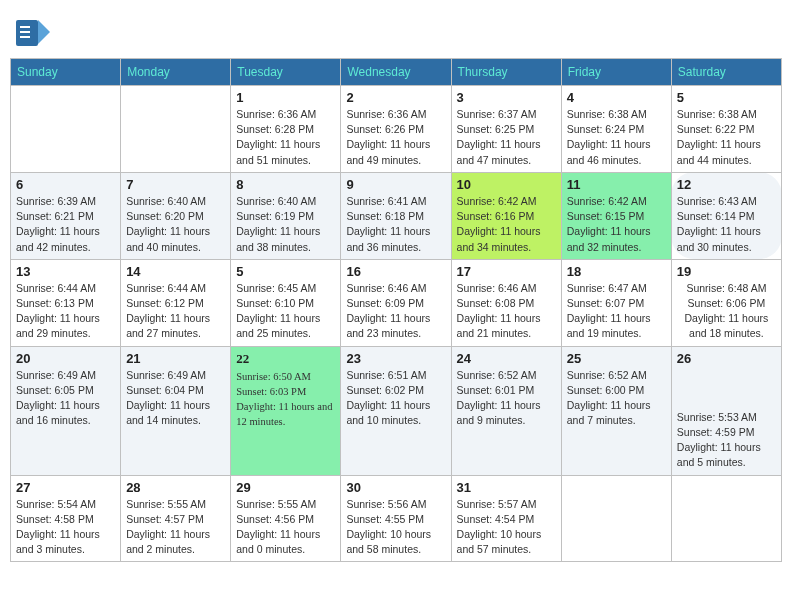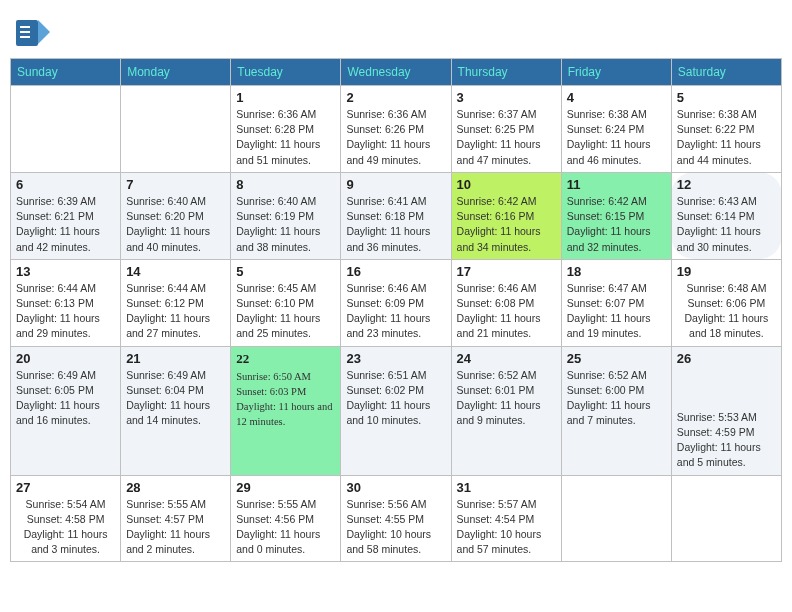--- a/index.html
+++ b/index.html
@@ -285,21 +285,21 @@
         <td style="background: rgb(240, 244, 248);">
           <span class="day-number">26</span>
           <div class="day-info" style="white-space: pre-line; margin-top: 44px;">Sunrise: 5:53 AM
 Sunset: 4:59 PM
 Daylight: 11 hours and 5 minutes.</div>
         </td>
       </tr>
       <tr>
         <td>
           <span class="day-number">27</span>
-          <div class="day-info" style="white-space: pre-line; text-align: center;">Sunrise: 5:54 AM
+          <div class="day-info" style="white-space: pre-line;">Sunrise: 5:54 AM
 Sunset: 4:58 PM
 Daylight: 11 hours and 3 minutes.</div>
         </td>
         <td>
           <span class="day-number">28</span>
           <div class="day-info" style="white-space: pre-line;">Sunrise: 5:55 AM
 Sunset: 4:57 PM
 Daylight: 11 hours and 2 minutes.</div>
         </td>
         <td>

